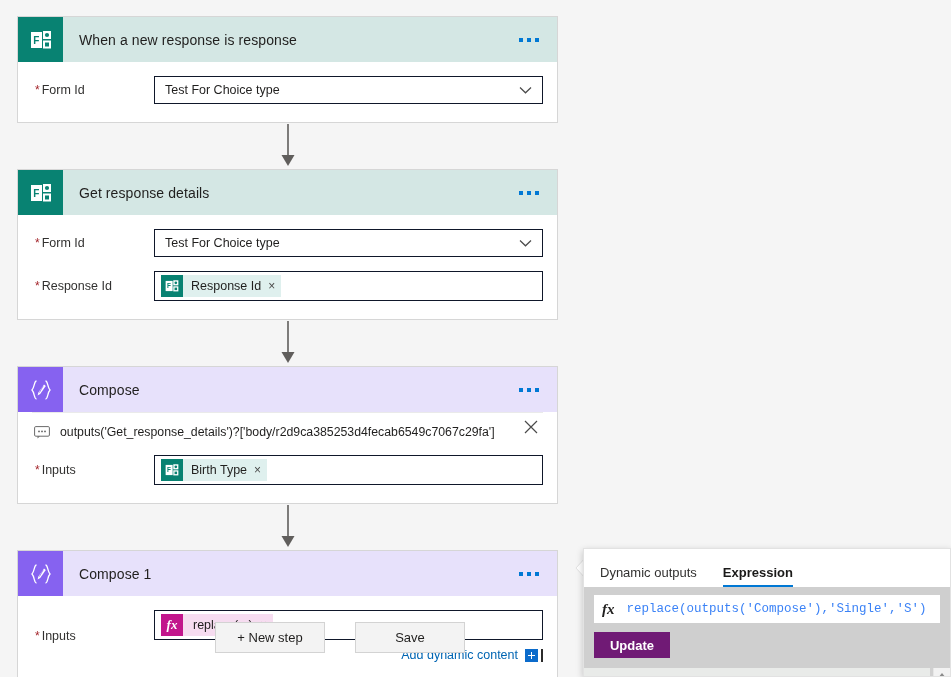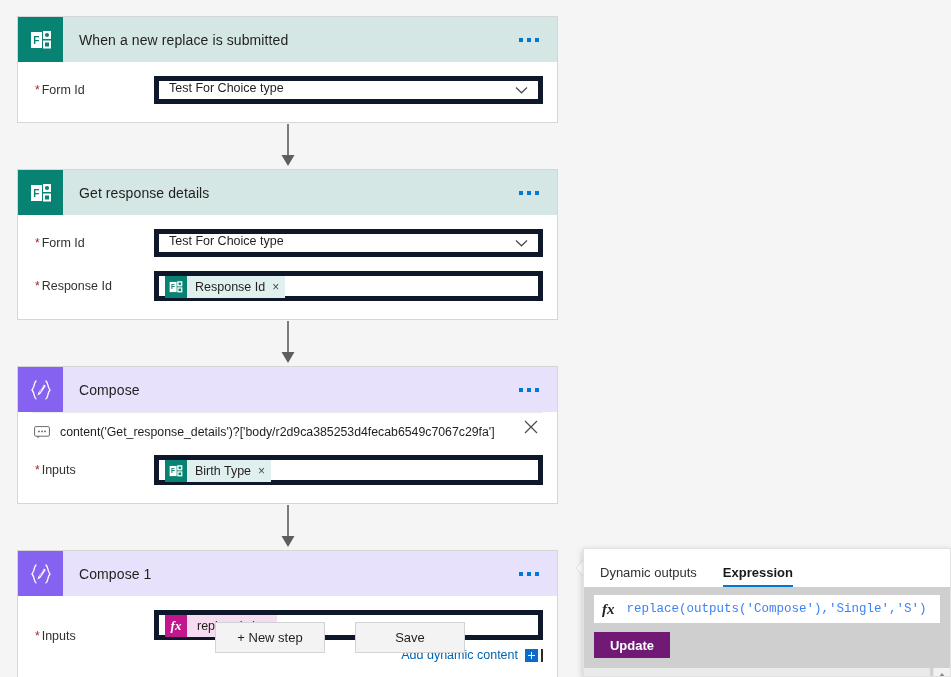--- a/index.html
+++ b/index.html
@@ -103,25 +103,25 @@
     margin-right: 2px;
     font-size: 12px;
   }
   .param-field {
     flex: 1;
     min-width: 0;
   }
 
   .text-field {
     position: relative;
-    border: 5px solid #0f172a;
+    border: 1px solid #0f172a;
     background: #fff;
     height: 28px;
     display: flex;
-    align-items: flex-start;
+    align-items: center;
     padding: 0 10px;
     font-size: 12.5px;
     color: #201f1e;
     box-sizing: border-box;
   }
   .text-field.token-field {
     height: 30px;
     padding: 0 6px;
   }
   .chevron {
@@ -407,21 +407,21 @@
         <div class="conn-icon forms">
           <svg width="22" height="22" viewBox="0 0 22 22">
             <rect x="1" y="3" width="11" height="16" fill="#ffffff"></rect>
             <text x="3.2" y="14.6" font-family="Liberation Sans, sans-serif" font-size="10" font-weight="bold" fill="#088272">F</text>
             <rect x="13" y="2" width="8" height="8" fill="#ffffff"></rect>
             <circle cx="17" cy="6" r="2.1" fill="#088272"></circle>
             <rect x="13" y="11.5" width="8" height="8" fill="#ffffff"></rect>
             <rect x="15" y="13.5" width="4" height="4" fill="#088272"></rect>
           </svg>
         </div>
-        <div class="card-title">When a new replace is submitted</div>
+        <div class="card-title">When a new response is response</div>
         <div class="ellipsis-btn">
           <i></i>
           <i></i>
           <i></i>
         </div>
       </div>
       <div class="card-body">
         <div class="param-row">
           <div class="param-label"><span class="req-star">*</span><span>Form Id</span></div>
           <div class="param-field">
@@ -530,21 +530,21 @@
         <div class="expr-line">
           <span class="expr-icon">
             <svg width="16" height="13" viewBox="0 0 16 13">
               <rect x="0.6" y="0.6" width="14.8" height="9.6" rx="1.2" stroke="#6b6b6b" stroke-width="1" fill="none"></rect>
               <path d="M3.5 10.2 L3.5 12.4 L6 10.2 Z" fill="#6b6b6b"></path>
               <circle cx="5" cy="5.4" r="0.95" fill="#6b6b6b"></circle>
               <circle cx="8" cy="5.4" r="0.95" fill="#6b6b6b"></circle>
               <circle cx="11" cy="5.4" r="0.95" fill="#6b6b6b"></circle>
             </svg>
           </span>
-          <span class="expr-text">content('Get_response_details')?['body/r2d9ca385253d4fecab6549c7067c29fa']</span>
+          <span class="expr-text">outputs('Get_response_details')?['body/r2d9ca385253d4fecab6549c7067c29fa']</span>
           <span class="expr-close">
             <svg width="16" height="16" viewBox="0 0 16 16">
                 <path d="M2 2 L14 14 M14 2 L2 14" stroke="#4a4a4a" stroke-width="1.2"></path>
               </svg>
           </span>
         </div>
         <div class="param-row">
           <div class="param-label"><span class="req-star">*</span><span>Inputs</span></div>
           <div class="param-field">
             <div class="text-field token-field">

